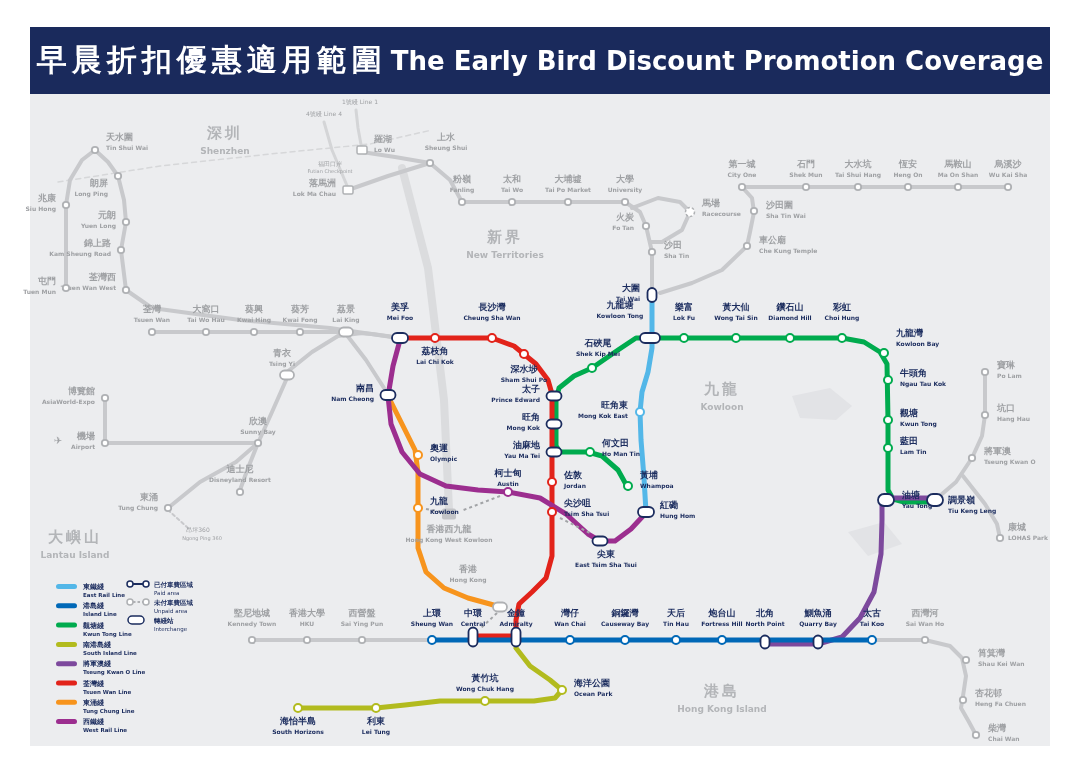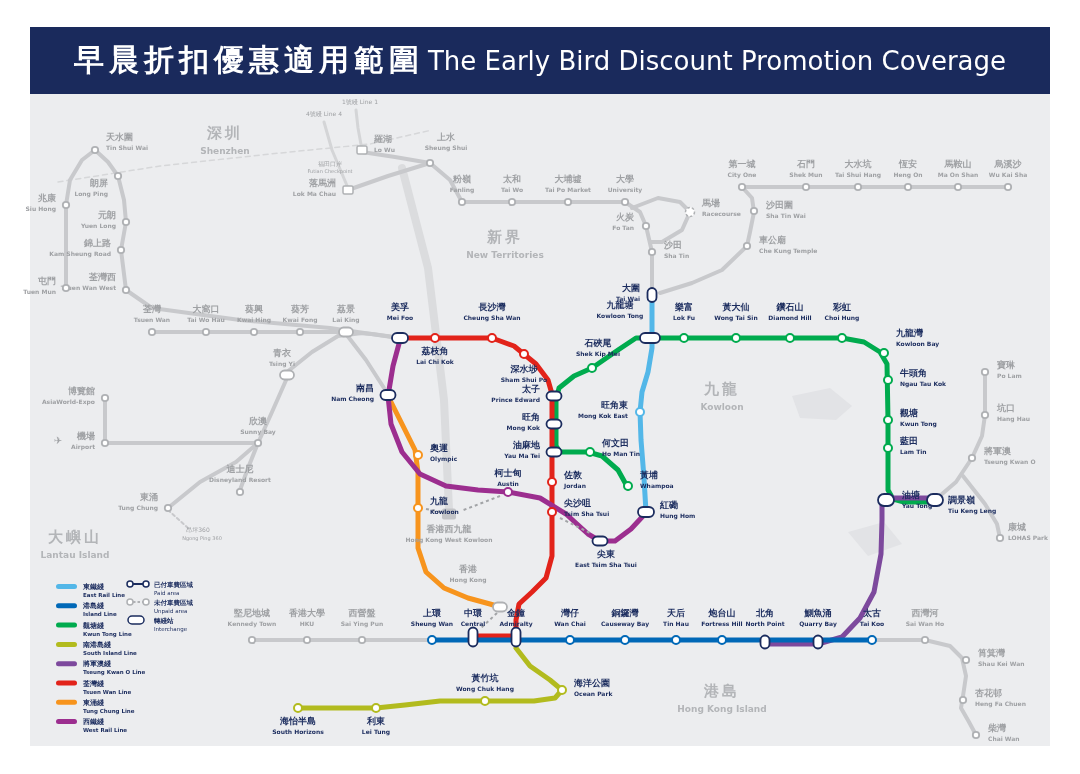--- a/index.html
+++ b/index.html
@@ -6,21 +6,21 @@
   body{
     width:1080px;height:774px;position:relative;background:#ffffff;overflow:hidden;
     font-family:"DejaVu Sans","Liberation Sans",sans-serif;
   }
   .header{
     position:absolute;left:30px;top:27px;width:1020px;height:67px;
     display:flex;align-items:center;justify-content:center;gap:4px;
     background:#1A2A5C;
   }
   .title-zh{color:#fff;font-size:30px;font-weight:bold;letter-spacing:5px;white-space:nowrap;}
-  .title-en{color:#fff;font-size:26px;font-weight:normal;white-space:nowrap;}
+  .title-en{color:#fff;font-size:26px;font-weight:bold;white-space:nowrap;}
   svg#map{position:absolute;left:0;top:0;}
 </style>
 </head>
 <body>
 
 <div class="header" style="background: rgb(26, 42, 92);">
   <span class="title-zh">早晨折扣優惠適用範圍</span>
   <span class="title-en">The Early Bird Discount Promotion Coverage</span>
 </div>
 

